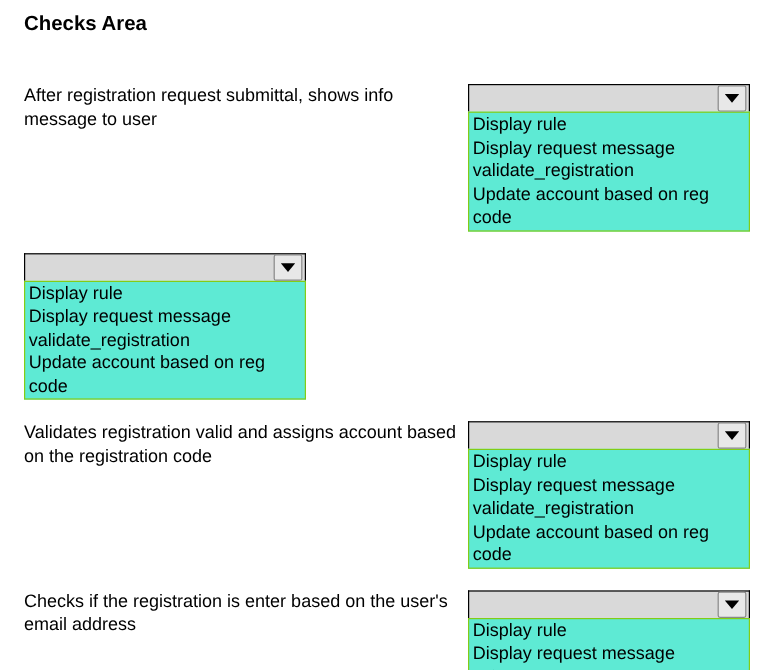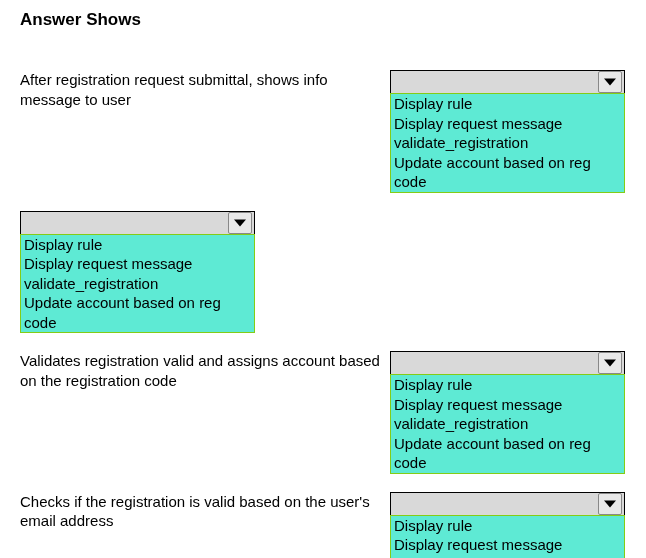--- a/index.html
+++ b/index.html
@@ -61,21 +61,21 @@
     }
     .options div {
       padding: 0px 3px;
       line-height: 1.3;
       font-size: 15px;
     }
   </style>
 </head>
 <body>
 
-<div class="title">Answer Shows</div>
+<div class="title">Checks Area</div>
 
 <div class="row">
   <div class="prompt">After registration request submittal, shows info message to user</div>
   <div class="dropdown-col">
     <div class="dropdown">
       <div class="caret-btn">
         <svg viewBox="0 0 10 6">
             <polygon points="0,0 10,0 5,6"></polygon>
           </svg>
       </div>
@@ -120,21 +120,21 @@
     <div class="options">
       <div>Display rule</div>
       <div>Display request message</div>
       <div>validate_registration</div>
       <div>Update account based on reg code</div>
     </div>
   </div>
 </div>
 
 <div class="row">
-  <div class="prompt">Checks if the registration is valid based on the user's email address</div>
+  <div class="prompt">Checks if the registration is enter based on the user's email address</div>
   <div class="dropdown-col">
     <div class="dropdown">
       <div class="caret-btn">
         <svg viewBox="0 0 10 6">
             <polygon points="0,0 10,0 5,6"></polygon>
           </svg>
       </div>
     </div>
     <div class="options">
       <div>Display rule</div>

